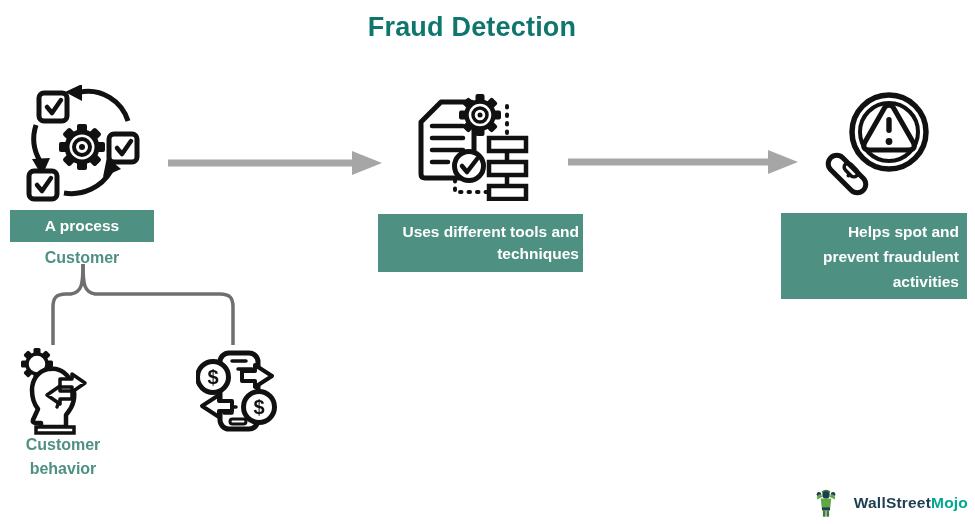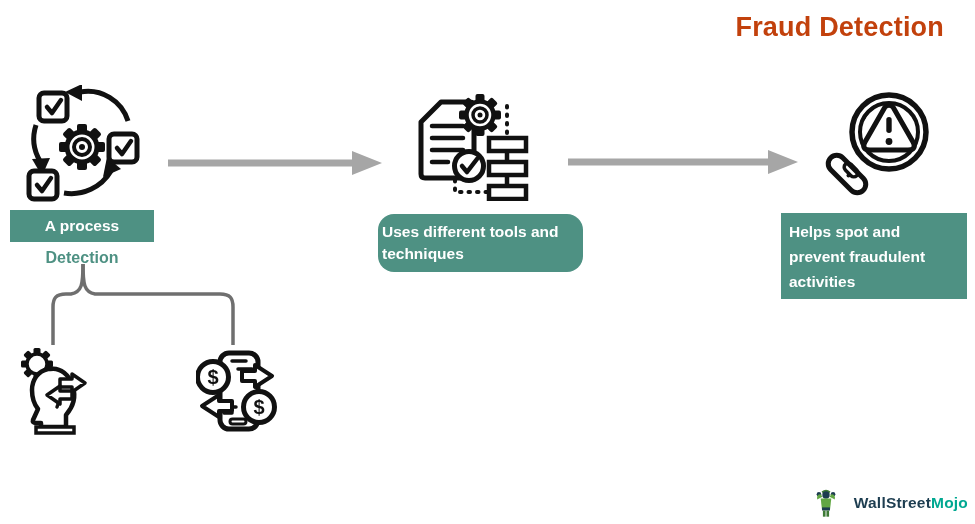--- a/index.html
+++ b/index.html
@@ -1,30 +1,30 @@
 <!DOCTYPE html>
 <html><head>
 <meta charset="utf-8">
 <style>
   html,body{margin:0;padding:0;background:#fff;}
   #canvas{
     position:relative;width:975px;height:524px;background:#ffffff;overflow:hidden;
     font-family:"Liberation Sans","DejaVu Sans",sans-serif;
   }
   .title{
-    position:absolute;top:12px;left:0;width:944px;text-align:right;
-    font-size:27px;font-weight:700;color:#c2410c;letter-spacing:0.2px;
+    position:absolute;top:12px;left:0;width:944px;text-align:center;
+    font-size:27px;font-weight:700;color:#0f766e;letter-spacing:0.2px;
   }
   .teal-box{
     position:absolute;background:#4E9183;color:#ffffff;font-weight:700;
-    text-align:left;display:flex;align-items:center;justify-content:center;
+    text-align:right;display:flex;align-items:center;justify-content:center;
     font-size:15.5px;line-height:22px;
   }
   .box-1{left:10px;top:210px;width:144px;height:32px;}
-  .box-2{left:378px;top:214px;width:205px;height:58px;padding:2px 4px;box-sizing:border-box;border-radius:16px;}
+  .box-2{left:378px;top:214px;width:205px;height:58px;padding:2px 4px;box-sizing:border-box;}
   .box-3{left:781px;top:213px;width:186px;height:86px;padding:4px 8px;box-sizing:border-box;line-height:25px;}
   .teal-label{
     position:absolute;color:#4E9183;font-weight:700;font-size:16px;
     text-align:center;line-height:24px;
   }
   .lbl-monitors{left:10px;top:246px;width:144px;}
   .lbl-customer{left:5px;top:433px;width:116px;}
   .lbl-transactions{left:178px;top:438px;width:138px;}
   .abs{position:absolute;}
   .logo{
@@ -150,21 +150,21 @@
     <path d="M47,34 A29,29 0 0 1 57,23" fill="none" stroke="#111" stroke-width="3" stroke-linecap="round"></path>
 
     <path d="M68,23 Q72,19 76,23 L96,58 Q100,66 91,66 L53,66 Q44,66 48,58 Z" fill="none" stroke="#111" stroke-width="5" stroke-linejoin="round"></path>
     <rect x="69.3" y="33" width="5.4" height="16" rx="2.7" fill="#111"></rect>
     <circle cx="72" cy="57.5" r="3.4" fill="#111"></circle>
   </svg>
 
   <div class="teal-box box-1">
     <span>A process</span>
   </div>
-  <div class="teal-label lbl-monitors">Detection</div>
+  <div class="teal-label lbl-monitors">Customer</div>
 
   <div class="teal-box box-2">
     <span>Uses different tools and techniques</span>
   </div>
 
   <div class="teal-box box-3">
     <span>Helps spot and prevent fraudulent activities</span>
   </div>
 
   <svg class="abs" style="left:40px;top:264px;" width="210" height="84" viewBox="0 0 210 84">
@@ -213,20 +213,21 @@
 
     <path d="M46,21 h13 v-6 l17,11 -17,11 v-6 h-13 z" fill="#fff" stroke="#111" stroke-width="4" stroke-linejoin="round"></path>
     <path d="M36,51 h-13 v-6 l-17,11 17,11 v-6 h13 z" fill="#fff" stroke="#111" stroke-width="4" stroke-linejoin="round"></path>
 
     <circle cx="17" cy="27" r="15.5" fill="#fff" stroke="#111" stroke-width="5"></circle>
     <text x="17" y="34" text-anchor="middle" font-size="20" font-weight="700" fill="#111" font-family="'Liberation Sans',sans-serif">$</text>
     <circle cx="63" cy="57" r="15.5" fill="#fff" stroke="#111" stroke-width="5"></circle>
     <text x="63" y="64" text-anchor="middle" font-size="20" font-weight="700" fill="#111" font-family="'Liberation Sans',sans-serif">$</text>
   </svg>
 
+  <div class="teal-label lbl-customer">Customer behavior</div>
 
   <div class="logo">
     <svg width="24" height="30" viewBox="0 0 26 34">
       <circle cx="5" cy="7" r="2.6" fill="#1D3D50"></circle>
       <circle cx="21" cy="7" r="2.6" fill="#1D3D50"></circle>
       <path d="M3,13 Q2,7 7,7 L9,10 Z" fill="#62A744"></path>
       <path d="M23,13 Q24,7 19,7 L17,10 Z" fill="#62A744"></path>
       <path d="M8,4 Q13,0 18,4 L16,7 L10,7 Z" fill="#3E7A36"></path>
       <circle cx="13" cy="8" r="4.2" fill="#1D3D50"></circle>
       <path d="M7,12 L19,12 L17.5,25 L8.5,25 Z" fill="#62A744"></path>

